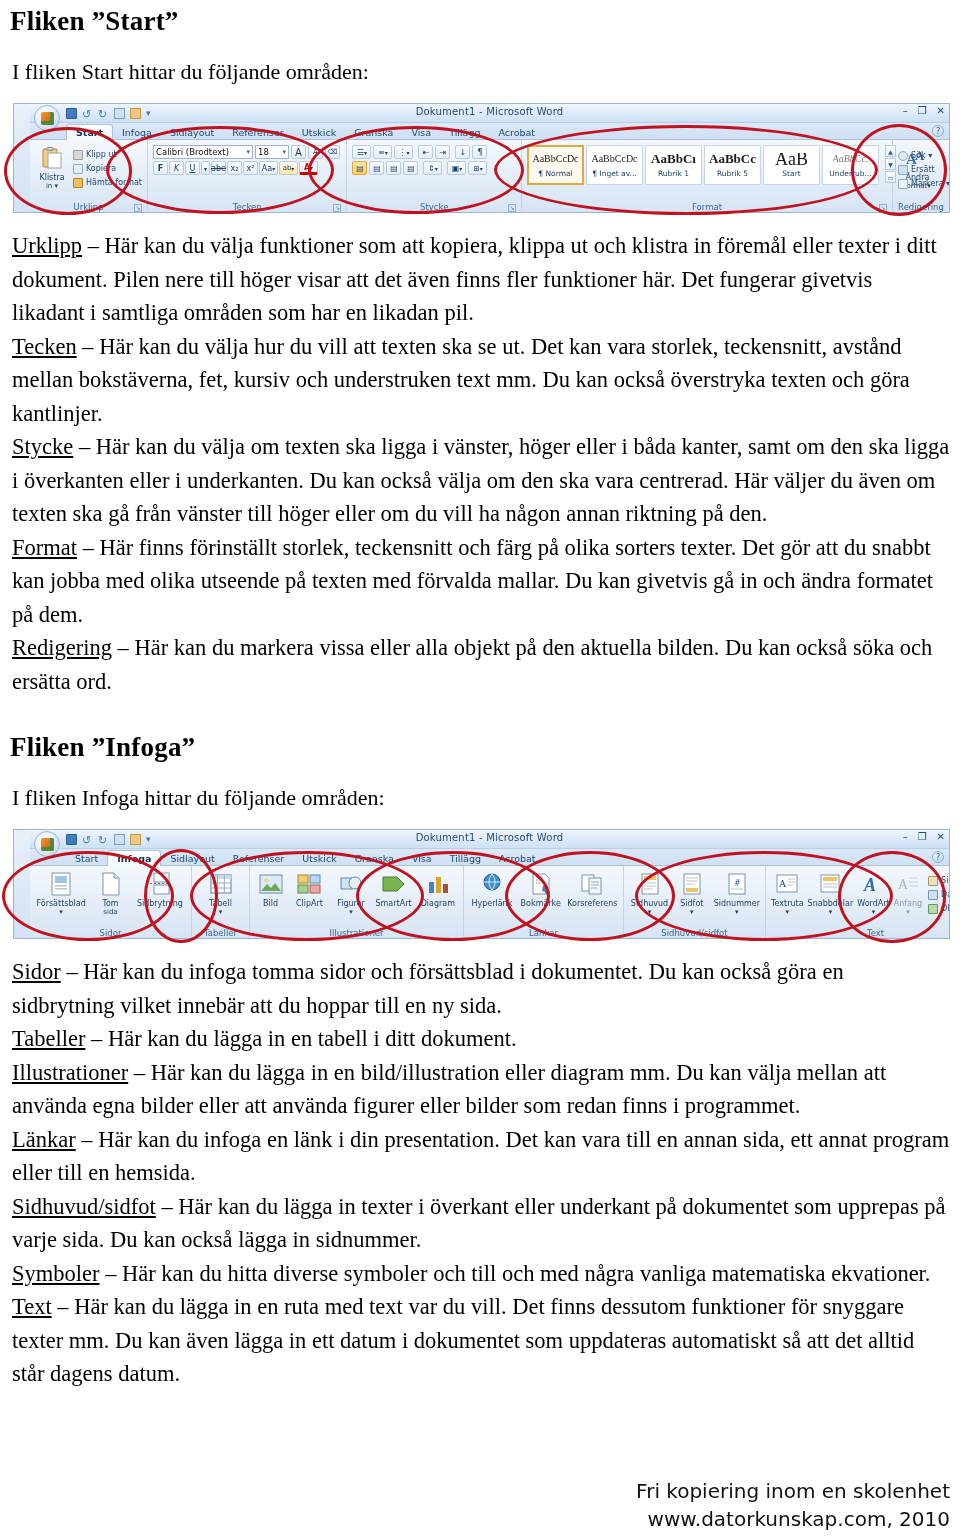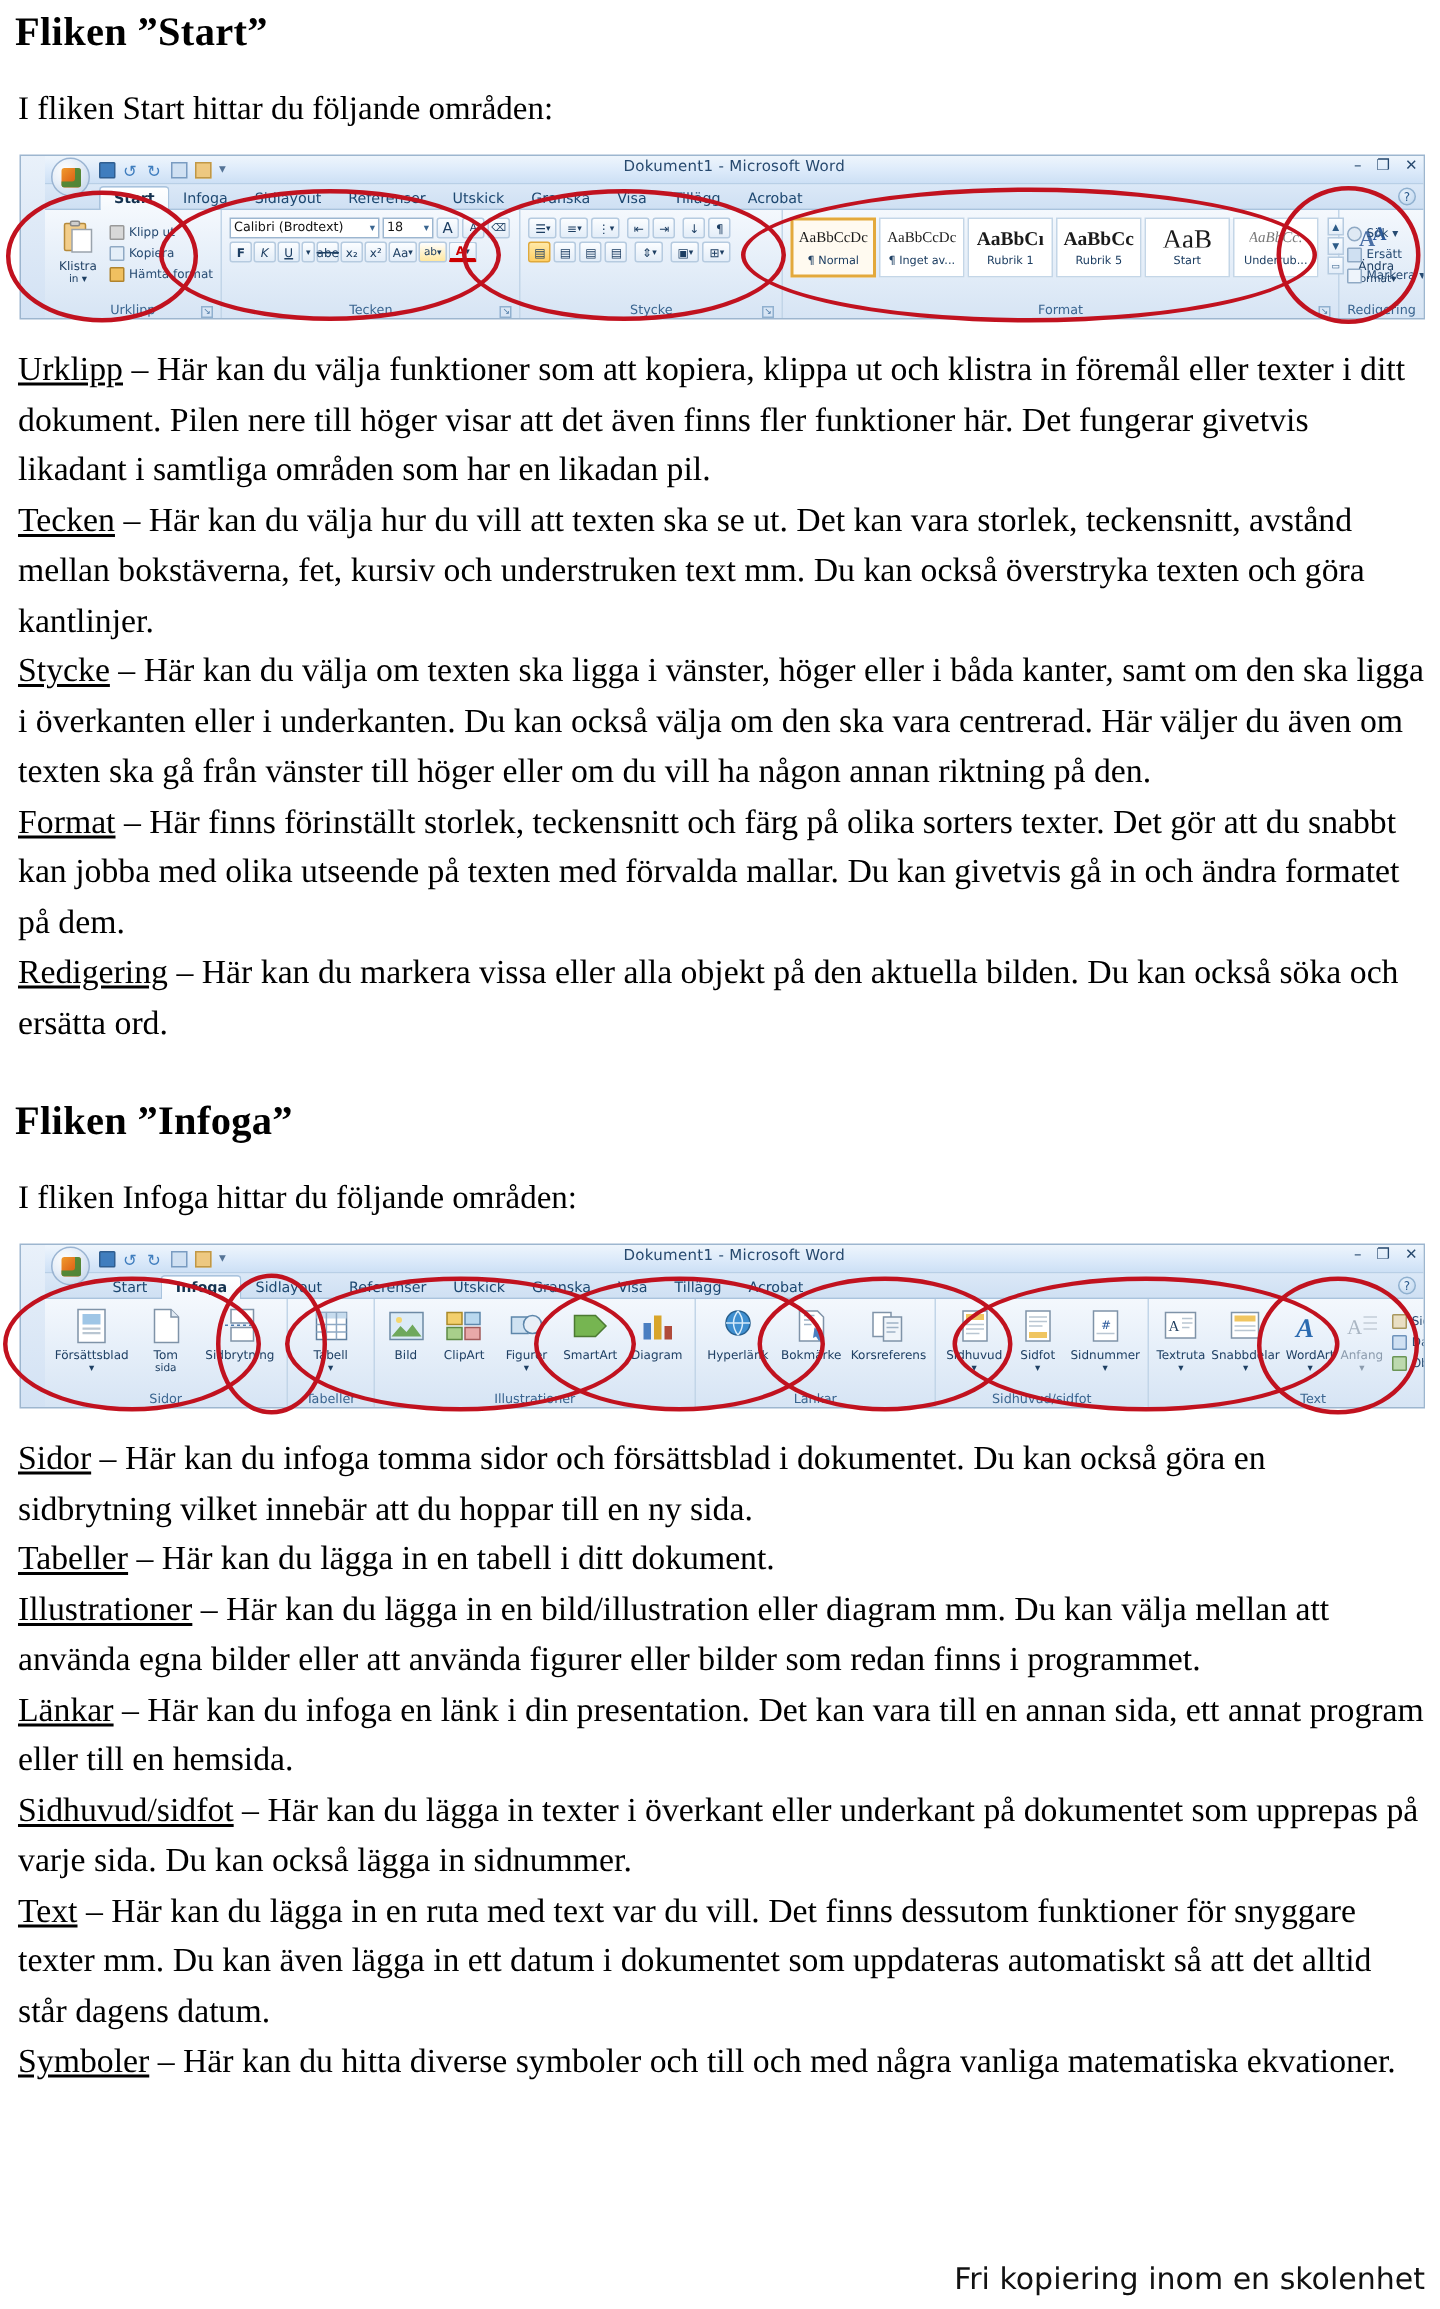--- a/index.html
+++ b/index.html
@@ -734,21 +734,22 @@
     <div class="ellipse" style="left:627px; top:22px; width:258px; height:90px;"></div>
     <div class="ellipse" style="left:830px; top:22px; width:108px; height:92px;"></div>
   </div>
 
   <div style="margin-top:16px;">
     <p class="body-par"><span class="u">Sidor</span><span> – Här kan du infoga tomma sidor och försättsblad i dokumentet. Du kan också göra en sidbrytning vilket innebär att du hoppar till en ny sida.</span></p>
     <p class="body-par"><span class="u">Tabeller</span><span> – Här kan du lägga in en tabell i ditt dokument.</span></p>
     <p class="body-par"><span class="u">Illustrationer</span><span> – Här kan du lägga in en bild/illustration eller diagram mm. Du kan välja mellan att använda egna bilder eller att använda figurer eller bilder som redan finns i programmet.</span></p>
     <p class="body-par"><span class="u">Länkar</span><span> – Här kan du infoga en länk i din presentation. Det kan vara till en annan sida, ett annat program eller till en hemsida.</span></p>
     <p class="body-par"><span class="u">Sidhuvud/sidfot</span><span> – Här kan du lägga in texter i överkant eller underkant på dokumentet som upprepas på varje sida. Du kan också lägga in sidnummer.</span></p>
+    <p class="body-par"><span class="u">Symboler</span><span> – Här kan du hitta diverse symboler och till och med några vanliga matematiska ekvationer.</span></p>
     <p class="body-par"><span class="u">Text</span><span> – Här kan du lägga in en ruta med text var du vill. Det finns dessutom funktioner för snyggare texter mm. Du kan även lägga in ett datum i dokumentet som uppdateras automatiskt så att det alltid står dagens datum.</span></p>
-    <p class="body-par"><span class="u">Symboler</span><span> – Här kan du hitta diverse symboler och till och med några vanliga matematiska ekvationer.</span></p>
   </div>
 
   <div class="footer">
     <div>Fri kopiering inom en skolenhet</div>
+    <div>www.datorkunskap.com, 2010</div>
   </div>
 
 </div>
 
 </body></html>

